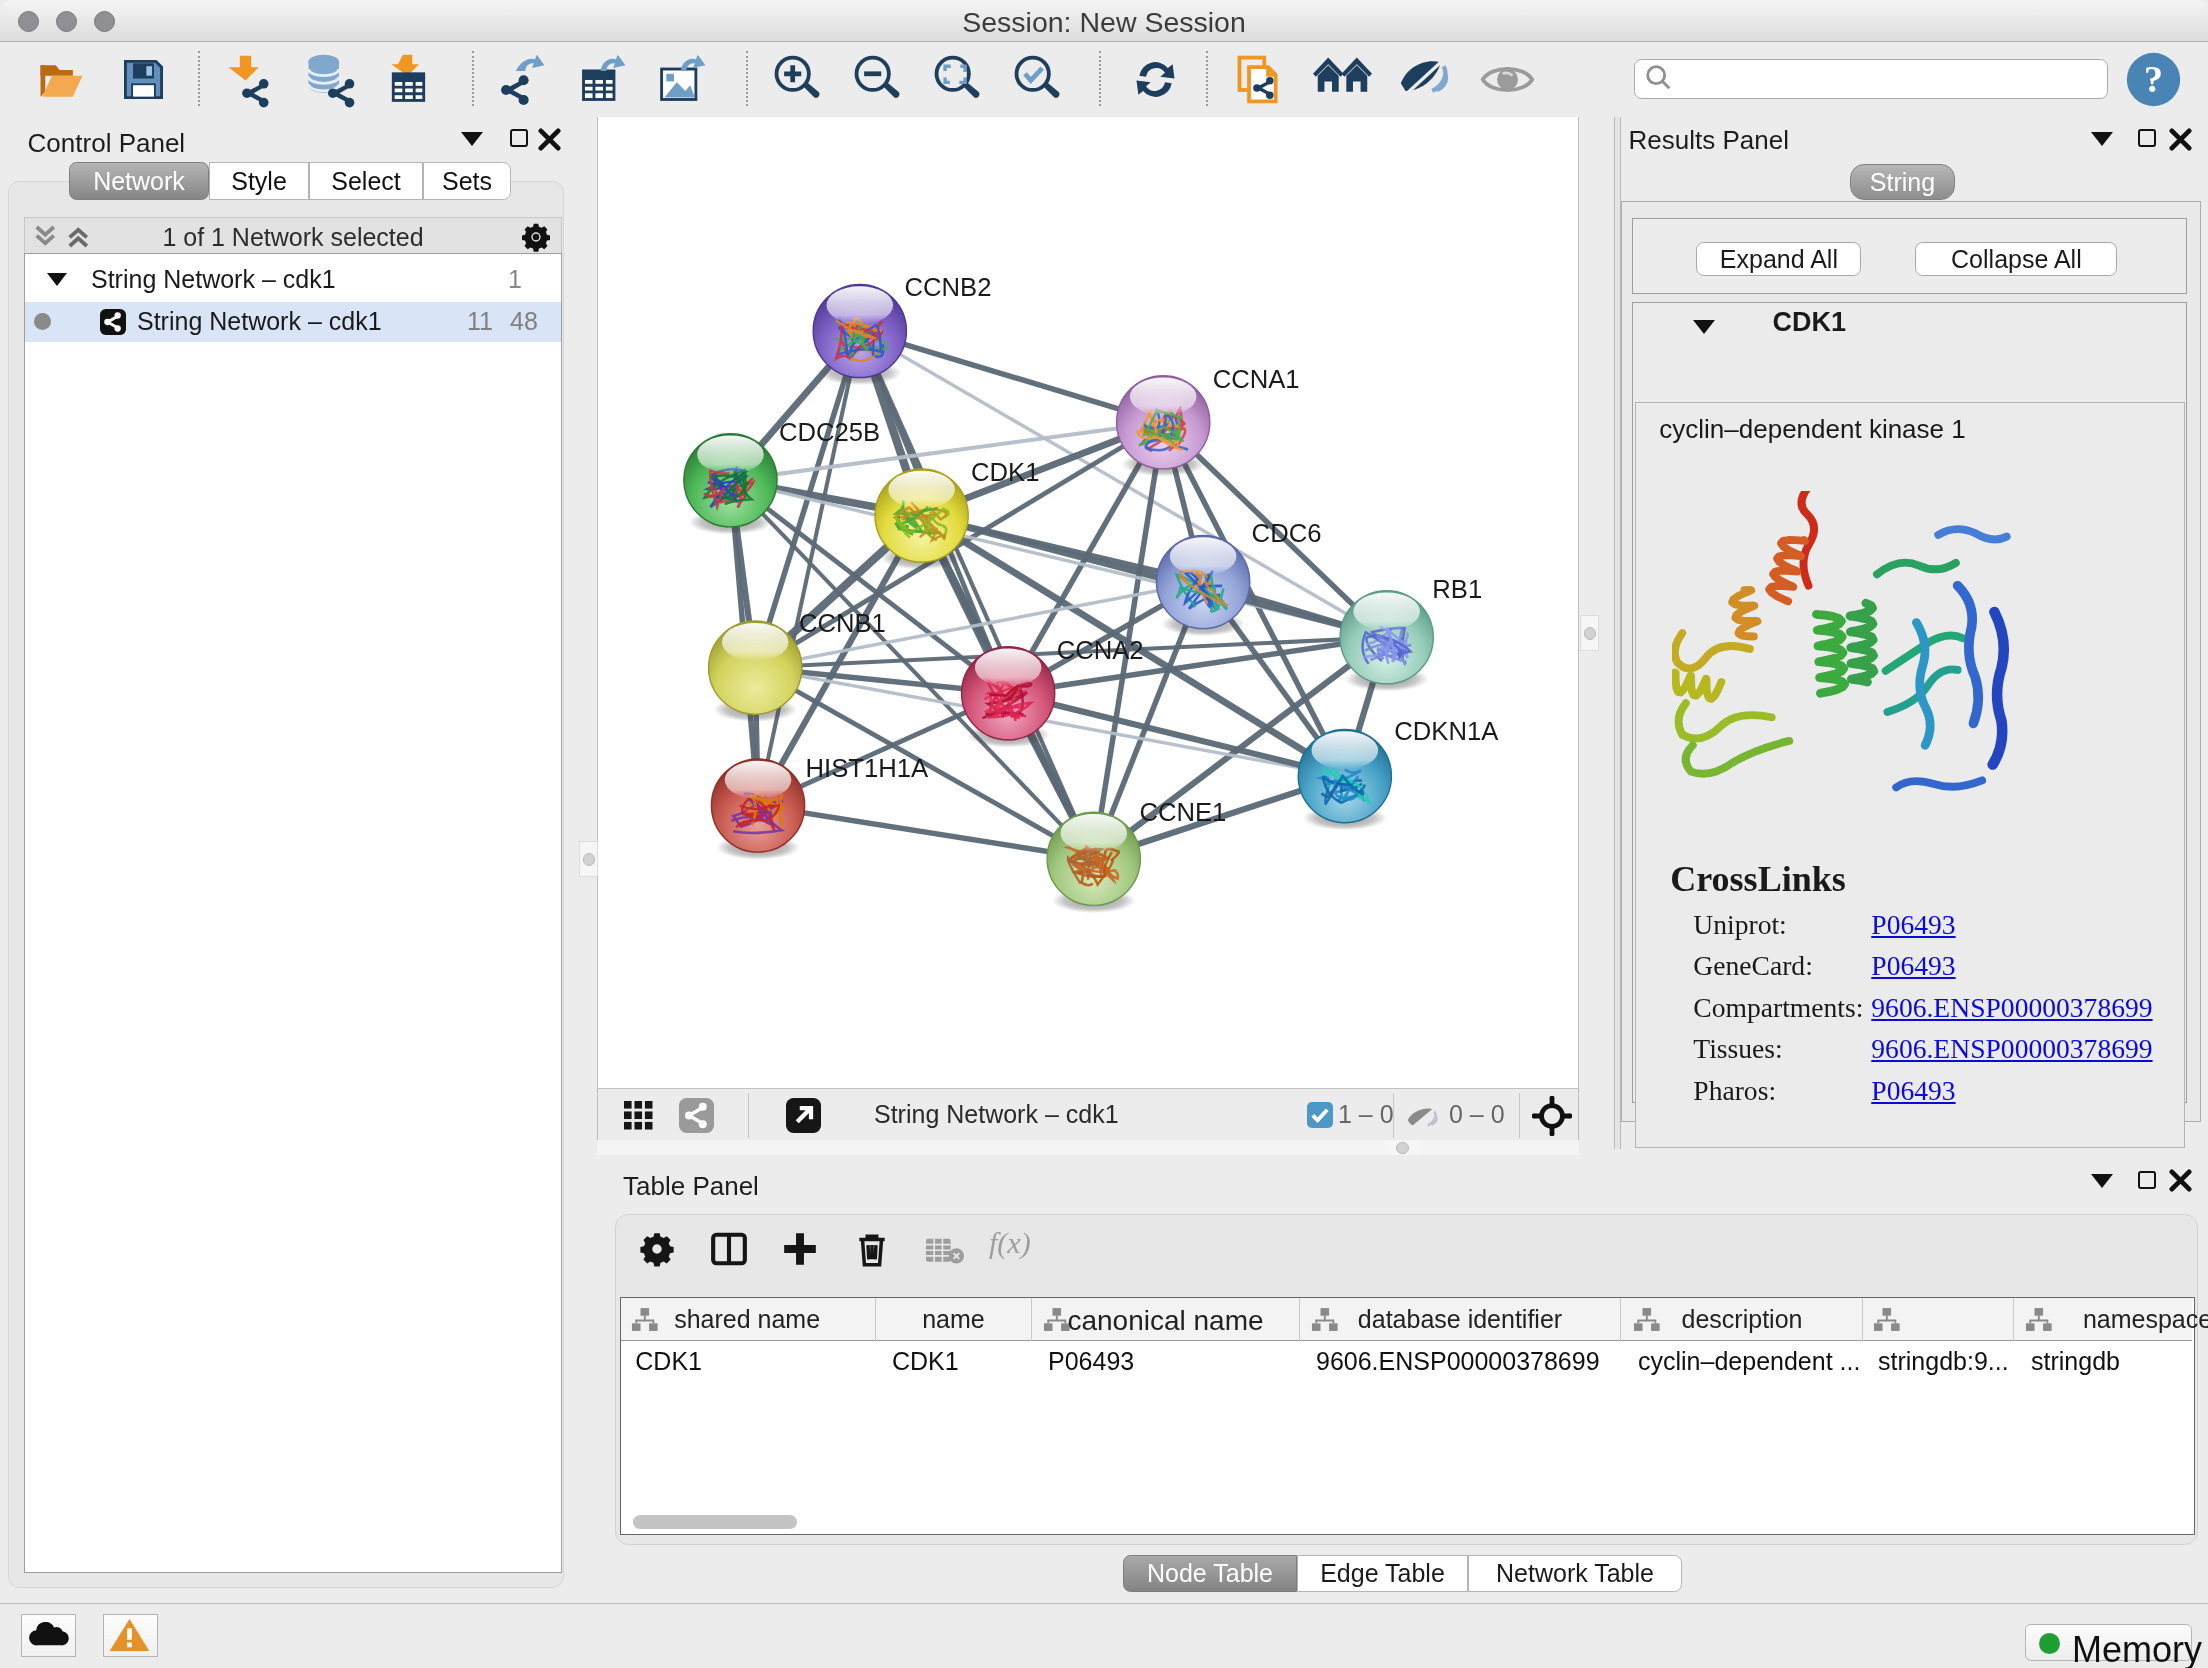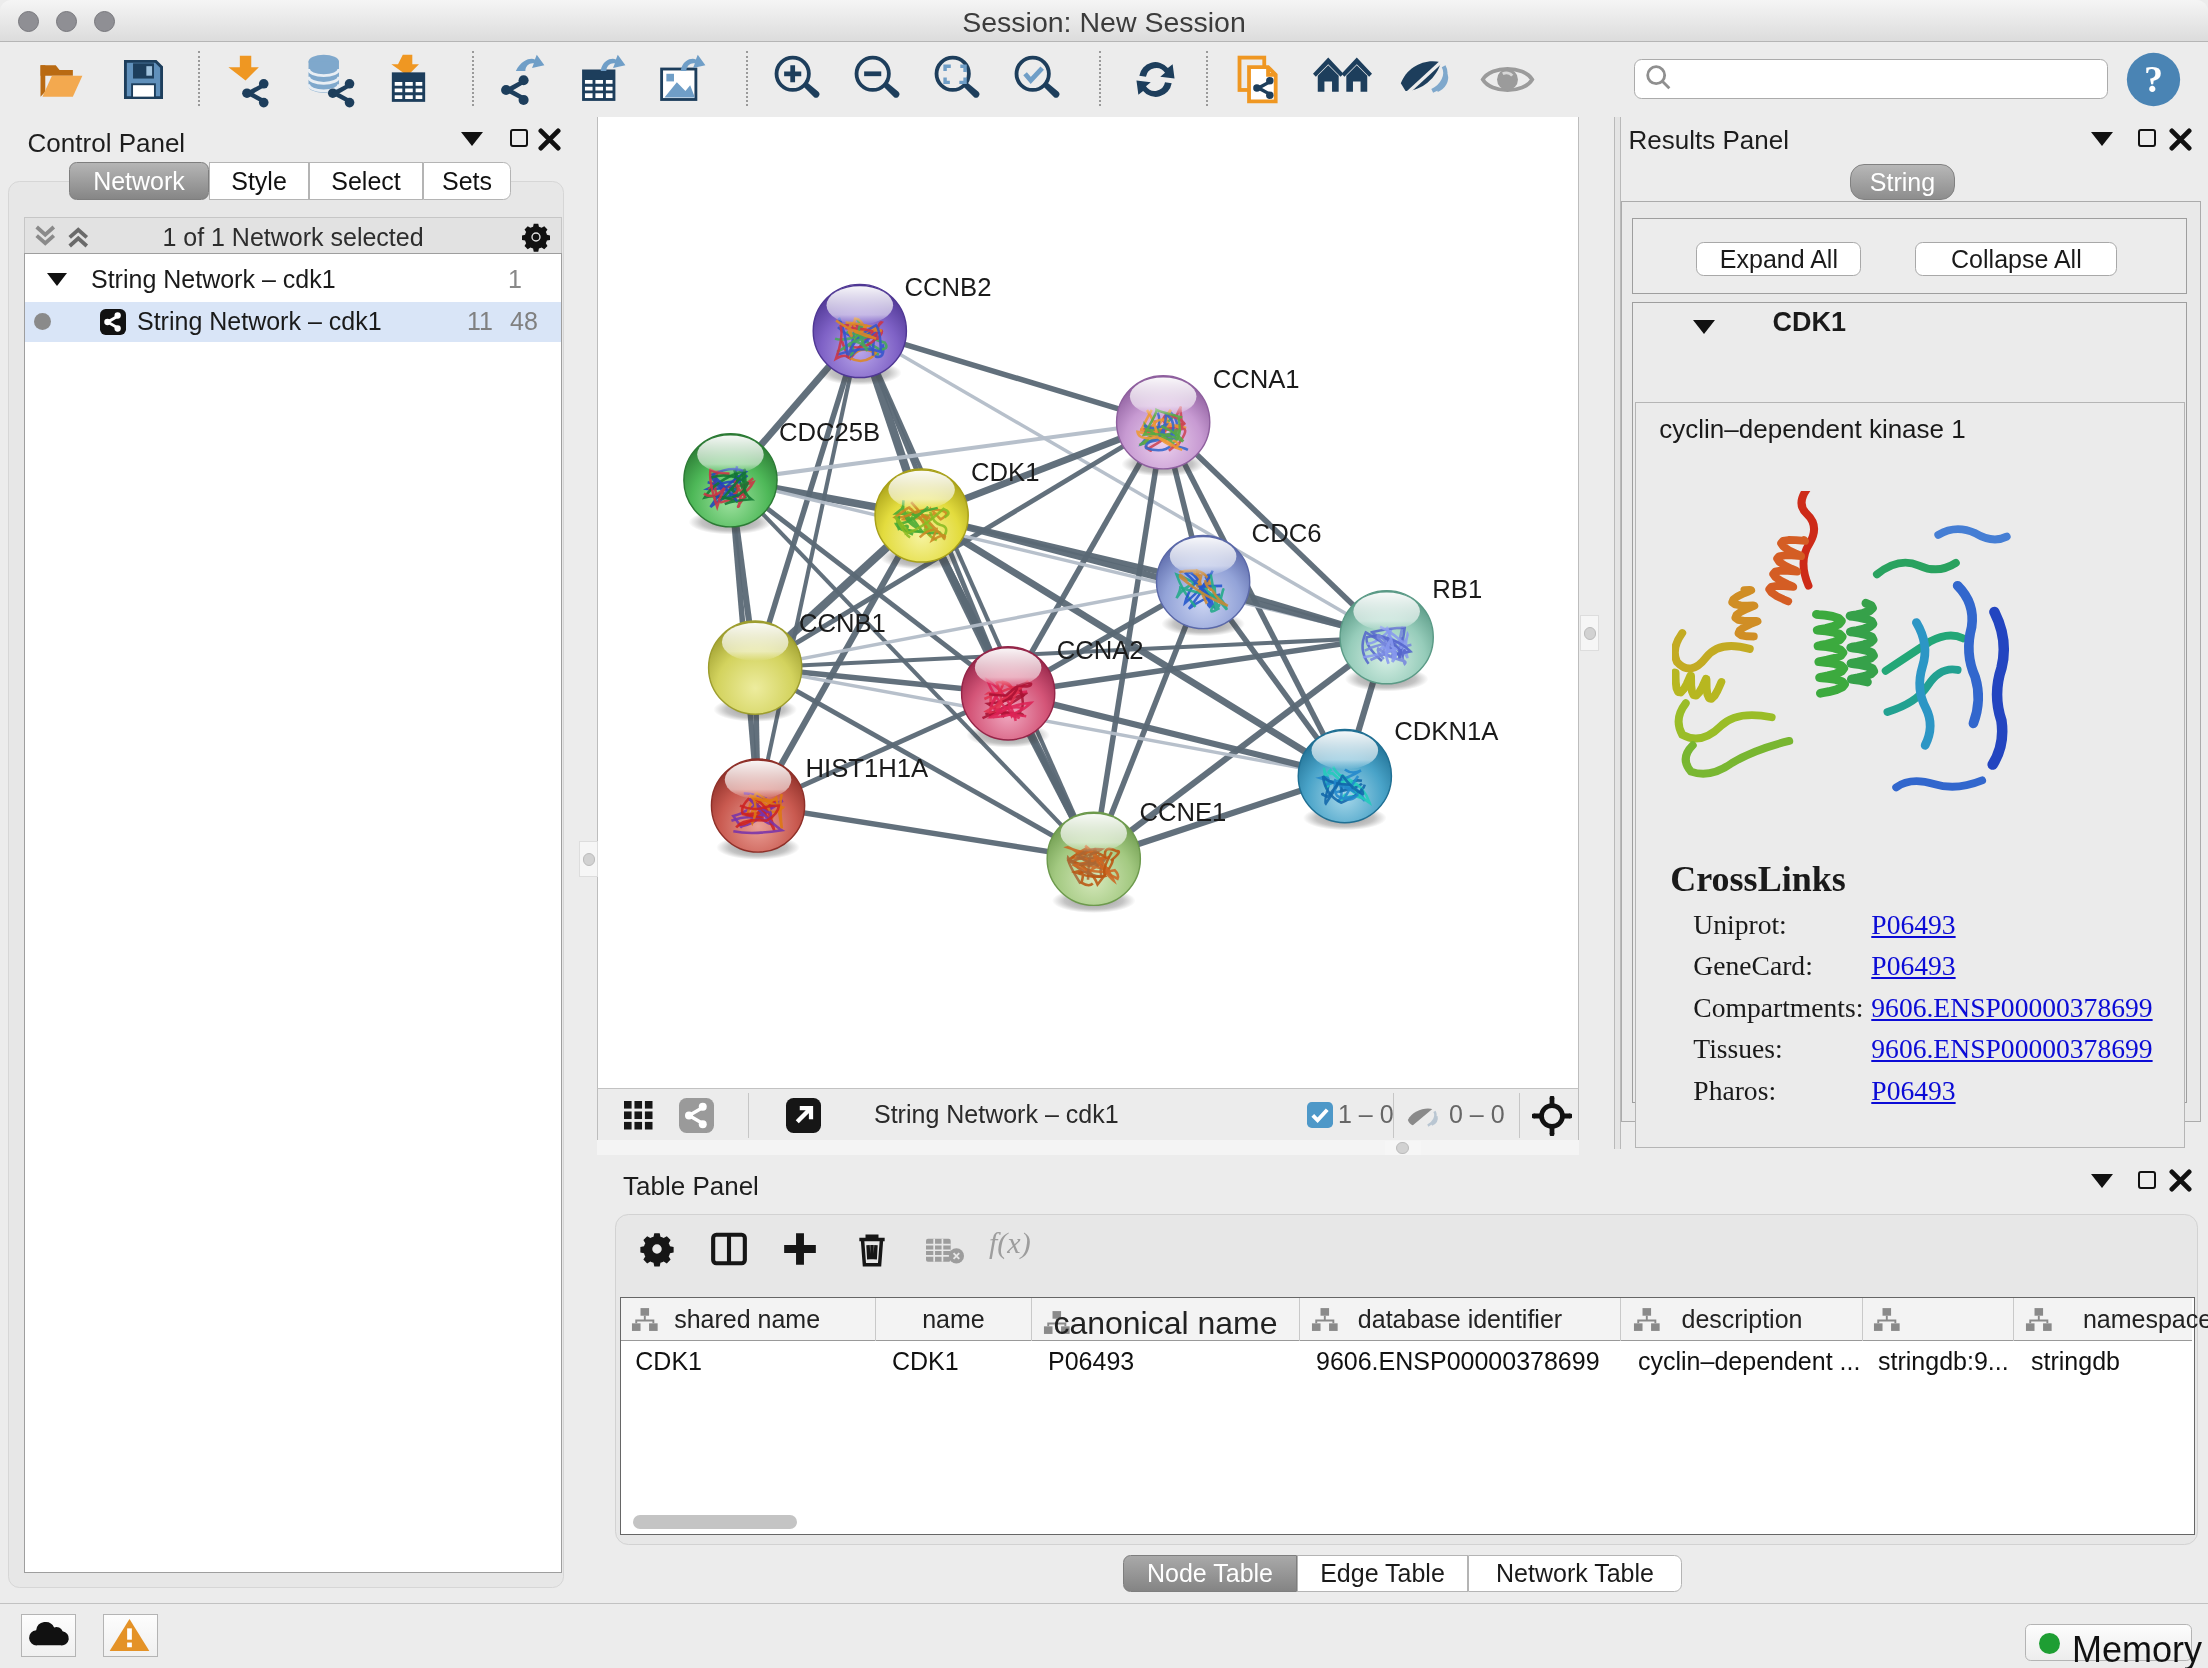--- a/index.html
+++ b/index.html
@@ -701,21 +701,21 @@
               <path d="M13.5 9 h2 v4 h-11 v4 h2 v-2 h16 v2 h2 v-4 h-11 Z"></path>
             </g>
           </svg></span>
         <div style="position:absolute;left:0;top:6.7px;width:100%;text-align:center;">shared name</div>
       </div>
       <div class="abs" style="left:14.3px;top:49px;font-size:25px;color:#111;white-space:nowrap;">CDK1</div>
       <div class="abs" style="left:255px;top:0;width:156px;height:43px;font-size:25px;color:#222;border-right:1px solid #c9c9c9;overflow:hidden;">
         <div style="position:absolute;left:0;top:6.7px;width:100%;text-align:center;">name</div>
       </div>
       <div class="abs" style="left:271px;top:49px;font-size:25px;color:#111;white-space:nowrap;">CDK1</div>
-      <div class="abs" style="left:411px;top:0;width:268px;height:43px;font-size:32px;color:#222;border-right:1px solid #c9c9c9;overflow:hidden;">
+      <div class="abs" style="left:411px;top:0;width:268px;height:43px;font-size:28px;color:#222;border-right:1px solid #c9c9c9;overflow:hidden;">
         <span style="position:absolute;left:11.4px;top:8.6px;"><svg width="27.6" height="26" viewBox="0 0 29 27">
             <g fill="#8a8a8a">
               <rect x="10" y="1" width="9" height="8"></rect>
               <rect x="1" y="17" width="9" height="8"></rect>
               <rect x="19" y="17" width="9" height="8"></rect>
               <path d="M13.5 9 h2 v4 h-11 v4 h2 v-2 h16 v2 h2 v-4 h-11 Z"></path>
             </g>
           </svg></span>
         <div style="position:absolute;left:0;top:6.7px;width:100%;text-align:center;">canonical name</div>
       </div>

